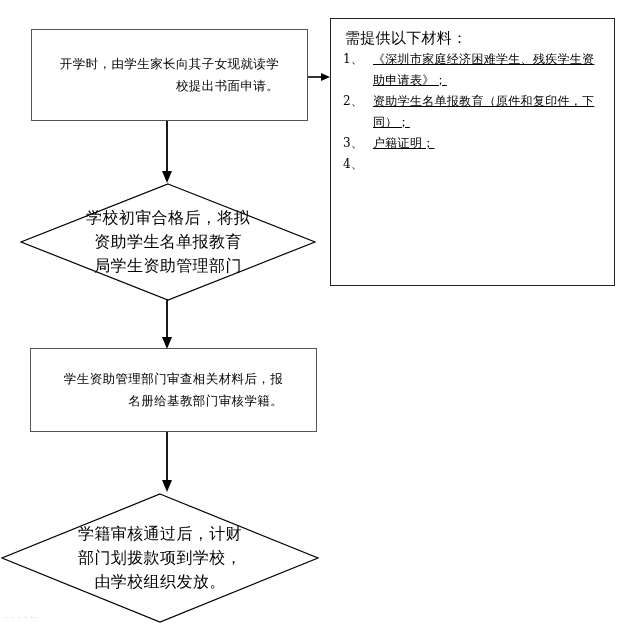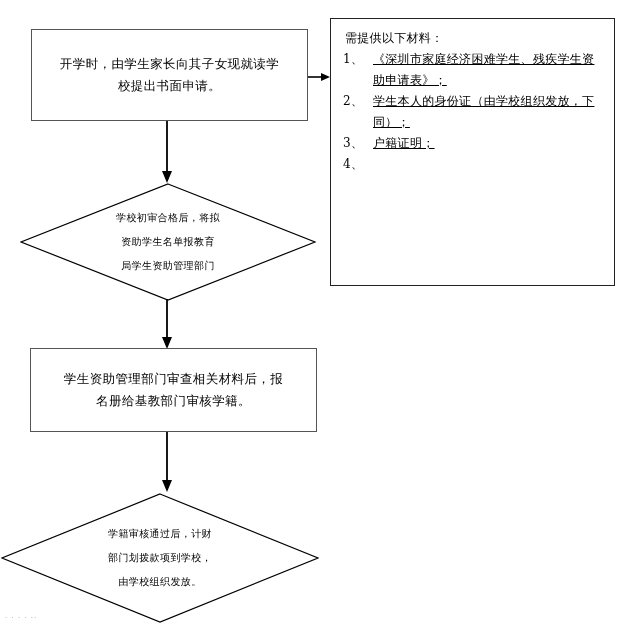--- a/index.html
+++ b/index.html
@@ -27,21 +27,21 @@
     box-sizing: border-box;
   }
 
   
   .proc {
     border: 1px solid #555555;
     background: #ffffff;
     display: flex;
     align-items: center;
     justify-content: center;
-    text-align: center;
+    text-align: right;
   }
   .proc .txt {
     font-size: 12.5px;
     line-height: 22px;
     letter-spacing: 0.4px;
     padding: 0 14px;
     white-space: pre-line;
   }
 
   
@@ -57,34 +57,34 @@
   .diamond-wrap .txt {
     position: absolute;
     left: 0;
     top: 0;
     width: 100%;
     height: 100%;
     display: flex;
     align-items: center;
     justify-content: center;
     text-align: center;
-    font-size: 10px;
+    font-size: 16px;
     line-height: 24px;
     letter-spacing: 0.4px;
     white-space: pre-line;
   }
 
   
   .note {
     border: 1px solid #222222;
     background: #ffffff;
     padding: 9px 10px 8px 12px;
   }
   .note-head {
-    font-size: 12px;
+    font-size: 15px;
     line-height: 21px;
     letter-spacing: 0.3px;
     padding-left: 2px;
   }
   .note-list {
     list-style: none;
     margin: 0;
     padding: 0;
   }
   .note-item {
@@ -145,21 +145,21 @@
   <div class="node note" style="left:330px; top:18px; width:285px; height:268px;">
     <div class="note-head">需提供以下材料：</div>
     <ul class="note-list">
       <li class="note-item">
         <span class="note-marker">1、</span>
         <span class="note-body">《深圳市家庭经济困难学生、残疾学生资
 助申请表》；</span>
       </li>
       <li class="note-item">
         <span class="note-marker">2、</span>
-        <span class="note-body">学生本人的身份证（由学校组织发放，下
+        <span class="note-body">资助学生名单报教育（原件和复印件，下
 同）；</span>
       </li>
       <li class="note-item">
         <span class="note-marker">3、</span>
         <span class="note-body">户籍证明；</span>
       </li>
       <li class="note-item">
         <span class="note-marker">4、</span>
       </li>
     </ul>

